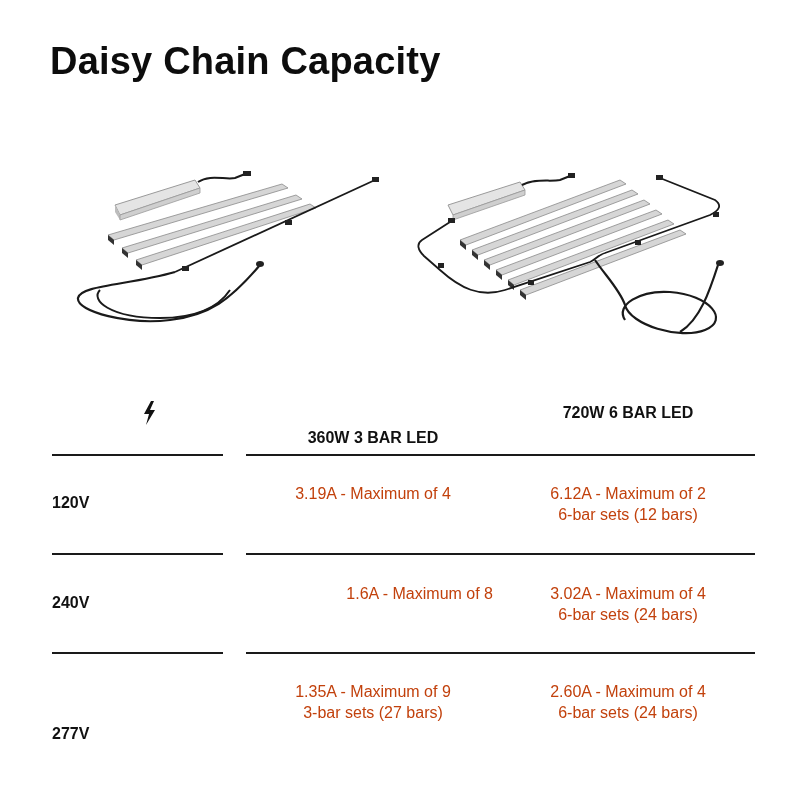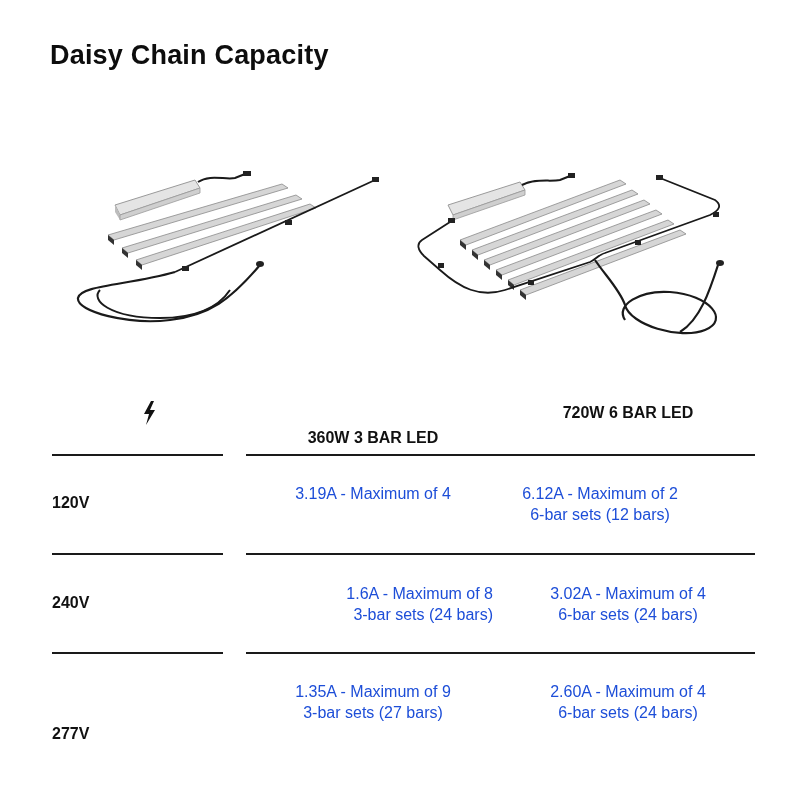--- a/index.html
+++ b/index.html
@@ -1,26 +1,26 @@
 <!DOCTYPE html>
 <html><head>
 <meta charset="utf-8">
 <style>
   html, body { margin: 0; padding: 0; background: #ffffff; }
   body { width: 800px; height: 800px; position: relative; overflow: hidden;
          font-family: "Liberation Sans", sans-serif; color: #111; }
-  .title { position: absolute; left: 50px; top: 40px; font-size: 27px; font-weight: 700;
+  .title { position: absolute; left: 50px; top: 40px; font-size: 38px; font-weight: 700;
            letter-spacing: 0.2px; color: #0d0d0d; }
   .illus { position: absolute; }
   .illus svg { display: block; }
   .hdr-icon { position: absolute; left: 140px; top: 400px; width: 20px; height: 26px; }
   .col-hdr { position: absolute; top: 404px; font-size: 16px; font-weight: 700; text-align: center; width: 220px; }
   .rule { position: absolute; height: 2px; background: #1a1a1a; }
   .volt { position: absolute; font-size: 16px; font-weight: 700; width: 170px; left: 52px; }
-  .cell { position: absolute; font-size: 16px; line-height: 21px; text-align: center; width: 240px; color: #1d4ed8; }
+  .cell { position: absolute; font-size: 16px; line-height: 21px; text-align: center; width: 240px; color: #c2410c; }
 </style>
 </head>
 <body>
 
 <div class="title">Daisy Chain Capacity</div>
 
 <div class="illus" style="left:70px; top:160px;">
   <svg width="330" height="180" viewBox="0 0 330 180">
 
     <g>
@@ -100,29 +100,28 @@
 <div class="rule" style="left:246px; width:509px; top:454px;"></div>
 <div class="rule" style="left:52px; width:171px; top:553px;"></div>
 <div class="rule" style="left:246px; width:509px; top:553px;"></div>
 <div class="rule" style="left:52px; width:171px; top:652px;"></div>
 <div class="rule" style="left:246px; width:509px; top:652px;"></div>
 
 <div class="volt" style="top:494px;">120V</div>
 <div class="cell" style="left:253px; top:483px;">
   <div>3.19A - Maximum of 4</div>
 </div>
-<div class="cell" style="left:480px; top:483px;">
+<div class="cell" style="left:508px; top:483px;">
   <div>6.12A - Maximum of 2</div>
   <div>6-bar sets (12 bars)</div>
 </div>
 
 <div class="volt" style="top:594px;">240V</div>
 <div class="cell" style="left:253px; top:583px;text-align:right;">
   <div>1.6A - Maximum of 8</div>
-  <div>3-bar sets (24 bars)</div>
 </div>
 <div class="cell" style="left:508px; top:583px;">
   <div>3.02A - Maximum of 4</div>
   <div>6-bar sets (24 bars)</div>
 </div>
 
 <div class="volt" style="top:693px;margin-top:32px;">277V</div>
 <div class="cell" style="left:253px; top:681px;">
   <div>1.35A - Maximum of 9</div>
   <div>3-bar sets (27 bars)</div>

